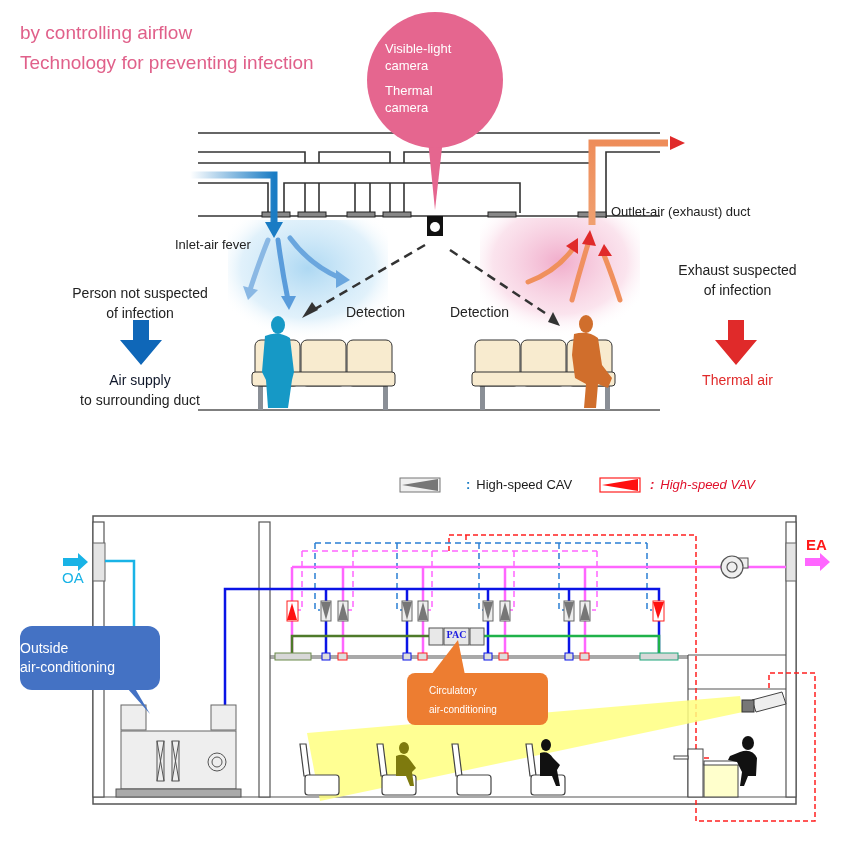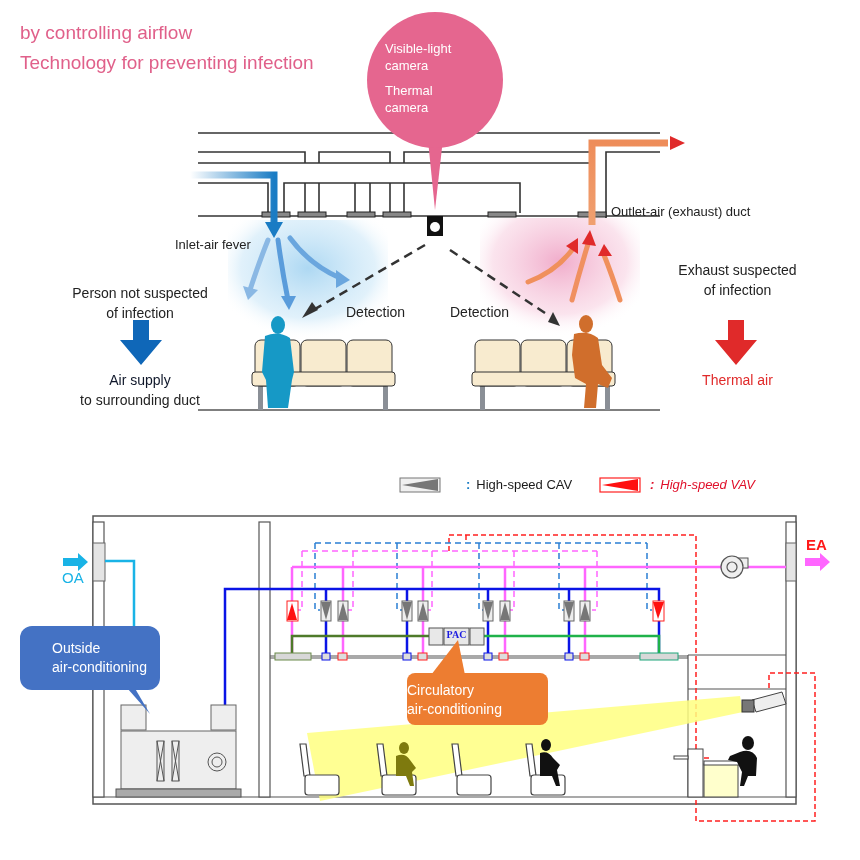--- a/index.html
+++ b/index.html
@@ -379,20 +379,20 @@
 </div>
 <div class="legend" style="left:650px; top:477px; color:#e0102a;font-style:italic;">
   <span style="font-weight:bold; margin-right:6px;">:</span><span>High-speed VAV</span>
 </div>
 
 <div class="abs" style="left:62px; top:536px; font-size:15px; font-weight:normal; color:#19b3e6;margin-top:33px;">OA</div>
 <div class="abs" style="left:806px; top:536px; font-size:15px; font-weight:bold; color:#ff1a1a;">EA</div>
 
 <div class="abs" style="left:444px; top:629px; width:25px; text-align:center; font-size:10px; font-weight:bold; color:#1a1ae0; font-family:Liberation Serif, serif;">PAC</div>
 
-<div class="bubble-txt" style="left:20px; top:639px; width:140px; font-size:14px; line-height:19px;margin-left:32px;">
+<div class="bubble-txt" style="left:20px; top:639px; width:140px; font-size:14px; line-height:19px;">
   <div>Outside</div>
   <div>air-conditioning</div>
 </div>
-<div class="bubble-txt" style="left:407px; top:681px; width:164px; font-size:14px; line-height:19px;">
+<div class="bubble-txt" style="left:407px; top:681px; width:164px; font-size:10px; line-height:19px;padding-left:22px;">
   <div>Circulatory</div>
   <div>air-conditioning</div>
 </div>
 
 </body></html>

